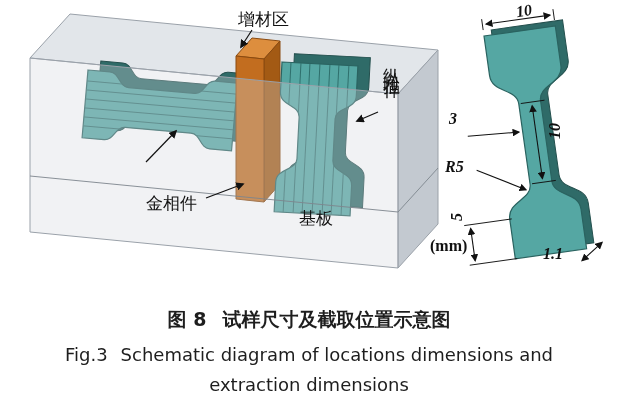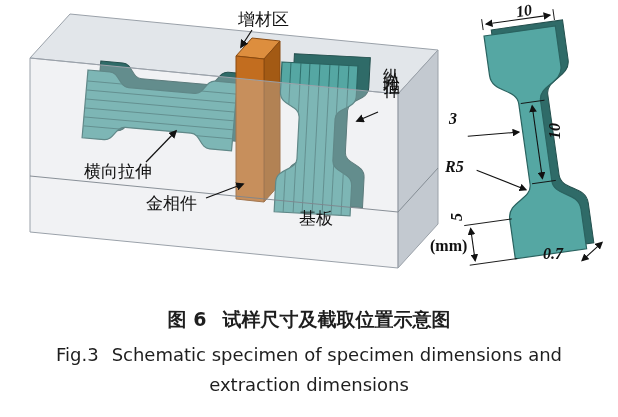--- a/index.html
+++ b/index.html
@@ -101,36 +101,35 @@
           <line x1="-26" y1="132" x2="20" y2="158" marker-end="url(#arrow)"></line>
           <path d="M-46,185 H2 M-46,225 H2" stroke-width="0.9"></path>
           <line x1="-40" y1="189" x2="-40" y2="221" marker-start="url(#arrow)" marker-end="url(#arrow)"></line>
           <line x1="66" y1="236" x2="88" y2="221" marker-start="url(#arrow)" marker-end="url(#arrow)"></line>
         </g>
       </g>
     </svg>
 
     <div class="cn-label" style="left:238px;top:8px;">增材区</div>
     <div class="cn-label v-label" style="left:381px;top:54px;">纵向拉伸</div>
-    <div class="cn-label" style="left:84px;top:160px;">横向拉伸</div>
     <div class="cn-label" style="left:146px;top:192px;text-align:center;">金相件</div>
     <div class="cn-label" style="left:299px;top:207px;font-family:Liberation Serif, serif;">基板</div>
 
     <div class="dim-label rot-tilt" style="left:504px;top:2px;width:40px;text-align:center;">10</div>
     <div class="dim-label" style="left:449px;top:110px;">3</div>
     <div class="dim-label rot-90" style="left:542px;top:122px;width:26px;text-align:center;">10</div>
     <div class="dim-label" style="left:445px;top:158px;">R5</div>
     <div class="dim-label rot-90" style="left:447px;top:208px;width:20px;text-align:center;">5</div>
     <div class="dim-label dim-upright" style="left:430px;top:237px;">(mm)</div>
-    <div class="dim-label" style="left:543px;top:245px;">0.7</div>
+    <div class="dim-label" style="left:543px;top:245px;">1.1</div>
   </div>
 
   <div class="captions">
     <div class="cap-zh">
-      <span>图 6</span><span class="gap">试样尺寸及截取位置示意图</span>
+      <span>图 8</span><span class="gap">试样尺寸及截取位置示意图</span>
     </div>
     <div class="cap-en">
-      <span>Fig.3</span><span class="gap">Schematic specimen of specimen dimensions and</span>
+      <span>Fig.3</span><span class="gap">Schematic diagram of locations dimensions and</span>
     </div>
     <div class="cap-en2">extraction dimensions</div>
   </div>
 
 </div>
 
 </body></html>

